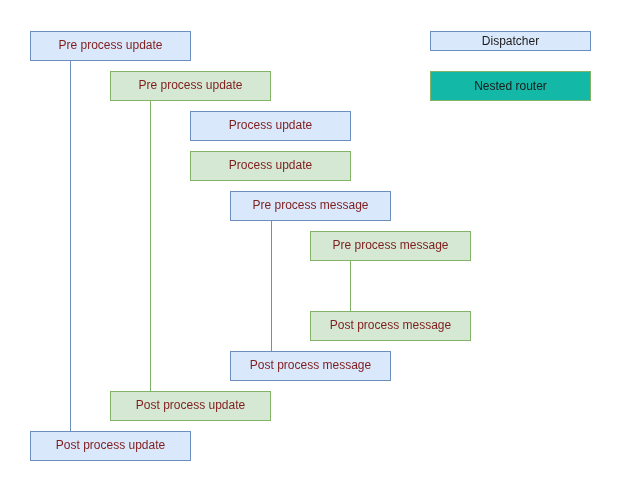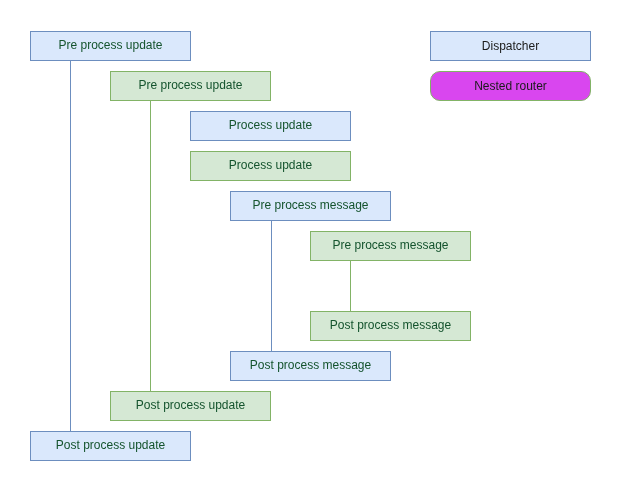--- a/index.html
+++ b/index.html
@@ -18,21 +18,21 @@
     overflow: hidden;
   }
   .node {
     position: absolute;
     box-sizing: border-box;
     display: flex;
     align-items: center;
     justify-content: center;
     font-size: 12px;
     line-height: 1.1;
-    color: #14532d;
+    color: #7f1d1d;
     text-align: center;
     border-width: 1px;
     border-style: solid;
     z-index: 2;
     white-space: nowrap;
   }
   .node.dispatcher {
     background: #dae8fc;
     border-color: #6c8ebf;
   }
@@ -64,23 +64,22 @@
     border-width: 1px;
     border-style: solid;
     z-index: 2;
     white-space: nowrap;
   }
   .legend-node.dispatcher {
     background: #dae8fc;
     border-color: #6c8ebf;
   }
   .legend-node.router {
-    background: #d946ef;
+    background: #14b8a6;
     border-color: #82b366;
-    border-radius: 10px;
   }
 </style>
 </head>
 <body>
 
 <div id="canvas" style="width: 621px; height: 491px; background: rgb(255, 255, 255);">
 
   <div class="edge v dispatcher" id="edge-e1" style="left: 70px; top: 61px; height: 370px;"></div>
   <div class="edge v router" id="edge-e2" style="left: 150px; top: 101px; height: 290px;"></div>
   <div class="edge v dispatcher" id="edge-e3" style="left: 271px; top: 221px; height: 130px;"></div>
@@ -110,20 +109,20 @@
   <div class="node dispatcher" id="node-n9" style="left: 230px; top: 351px; width: 161px; height: 30px;">
     <span>Post process message</span>
   </div>
   <div class="node router" id="node-n10" style="left: 110px; top: 391px; width: 161px; height: 30px;">
     <span>Post process update</span>
   </div>
   <div class="node dispatcher" id="node-n11" style="left: 30px; top: 431px; width: 161px; height: 30px;">
     <span>Post process update</span>
   </div>
 
-  <div class="legend-node dispatcher" id="legend-l1" style="left: 430px; top: 31px; width: 161px; height: 30px;">
+  <div class="legend-node dispatcher" id="legend-l1" style="left: 430px; top: 31px; width: 161px; height: 20px;">
     <span>Dispatcher</span>
   </div>
   <div class="legend-node router" id="legend-l2" style="left: 430px; top: 71px; width: 161px; height: 30px;">
     <span>Nested router</span>
   </div>
 
 </div>
 
 </body></html>

